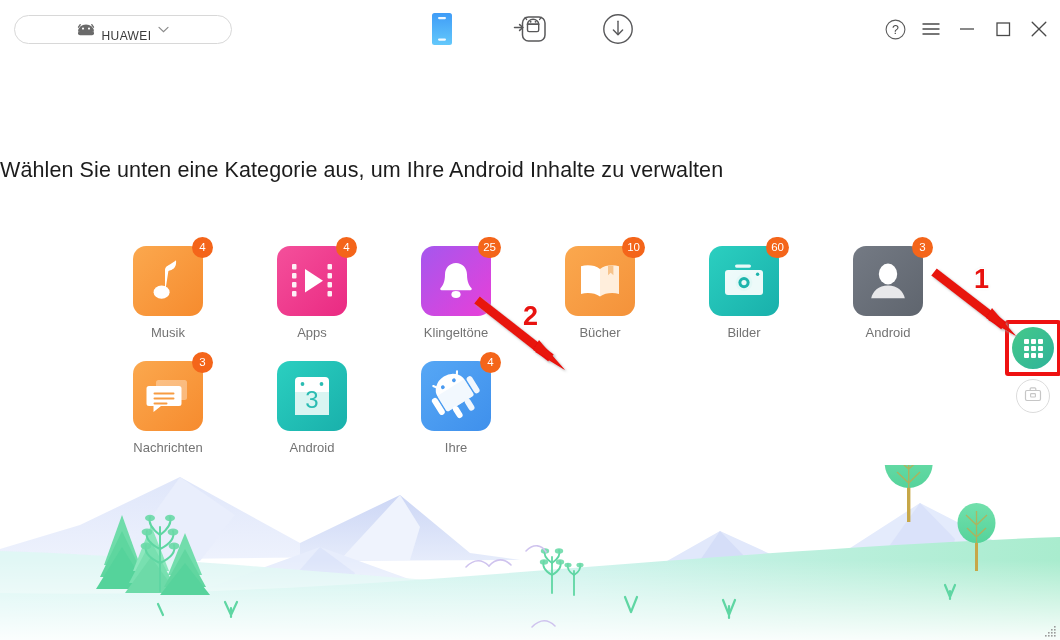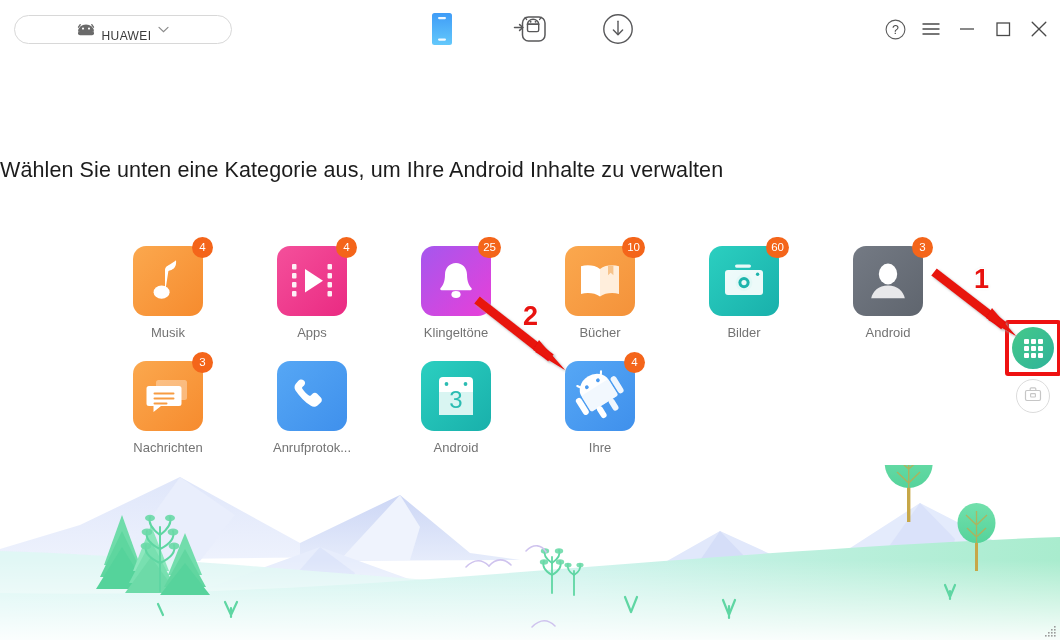--- a/index.html
+++ b/index.html
@@ -333,34 +333,20 @@
                   <path d="M11.5 24.5 h19"></path>
                   <path d="M11.5 29.5 h12"></path>
               </g>
             </svg>
           </div>
           <div class="badge">3</div>
         </div>
         <div class="cat-label">Nachrichten</div>
       </div>
 
-      <div class="cat">
-        <div class="cat-icon-wrap">
-          <div class="cat-icon" style="background:linear-gradient(135deg,#56a7f5 0%,#3f90ec 100%);">
-            <svg width="44" height="44" viewBox="0 0 44 44">
-              <path d="M13.8 6.5 c-1.6-1.6-4-1.3-5.4.3 l-2.6 3 c-1.6 1.8-1.7 4.5-.3 6.6
-                       3.9 5.9 9.4 11.5 15.4 15.4 2.1 1.4 4.8 1.2 6.6-.4 l3-2.6
-                       c1.6-1.4 1.9-3.8.3-5.4 l-3.6-3.6 c-1.3-1.3-3.4-1.3-4.7 0 l-1.7 1.7
-                       c-.4.4-1 .5-1.5.2 -2.9-1.8-5.3-4.2-7.1-7.1 -.3-.5-.2-1.1.2-1.5 l1.7-1.7
-                       c1.3-1.3 1.3-3.4 0-4.7 z" fill="#ffffff"></path>
-            </svg>
-          </div>
-        </div>
-        <div class="cat-label">Anrufprotok...</div>
-      </div>
 
       <div class="cat">
         <div class="cat-icon-wrap">
           <div class="cat-icon" style="background:linear-gradient(135deg,#2bcfc0 0%,#19b0ab 100%);">
             <svg width="52" height="52" viewBox="0 0 52 52">
               <rect x="9" y="7" width="34" height="38" rx="4" fill="#ffffff"></rect>
               <rect x="9" y="22" width="34" height="23" rx="0" fill="#d9f5f2"></rect>
               <rect x="9" y="41" width="34" height="4" rx="2" fill="#d9f5f2"></rect>
               <circle cx="16.5" cy="14" r="1.9" fill="#2bbcb2"></circle>
               <circle cx="35.5" cy="14" r="1.9" fill="#2bbcb2"></circle>

